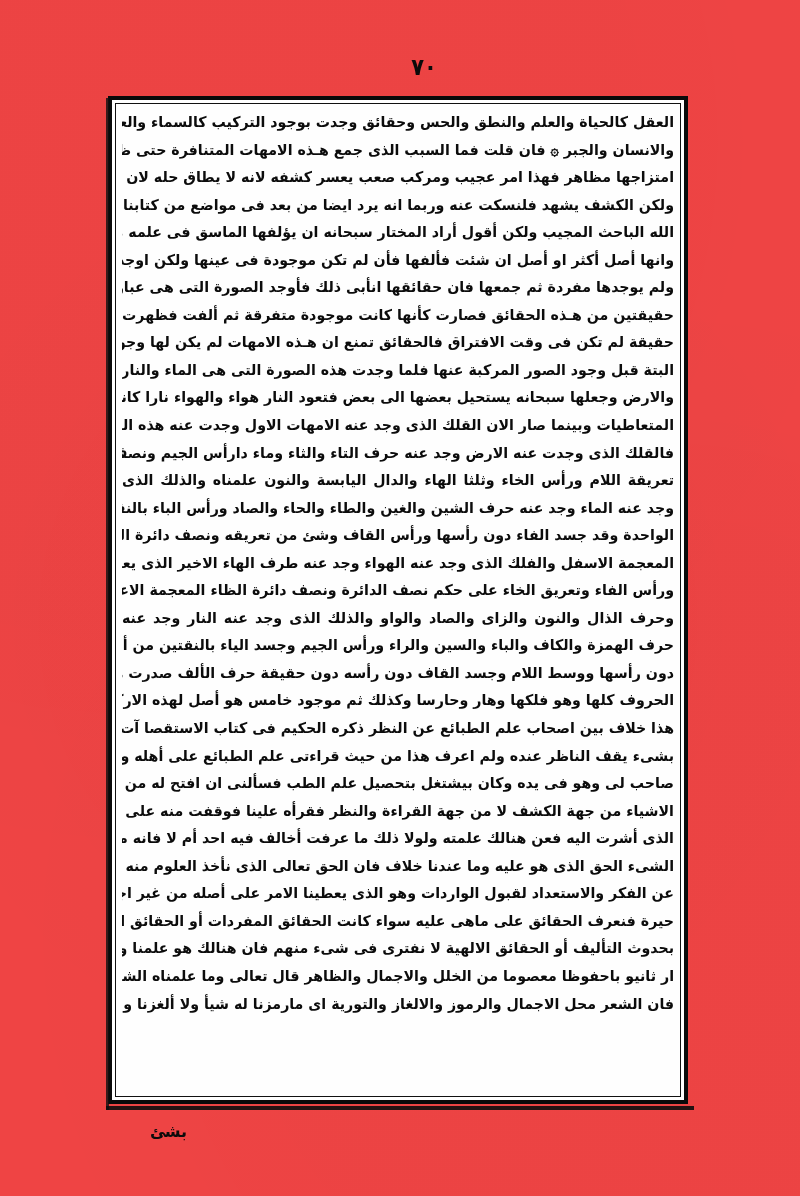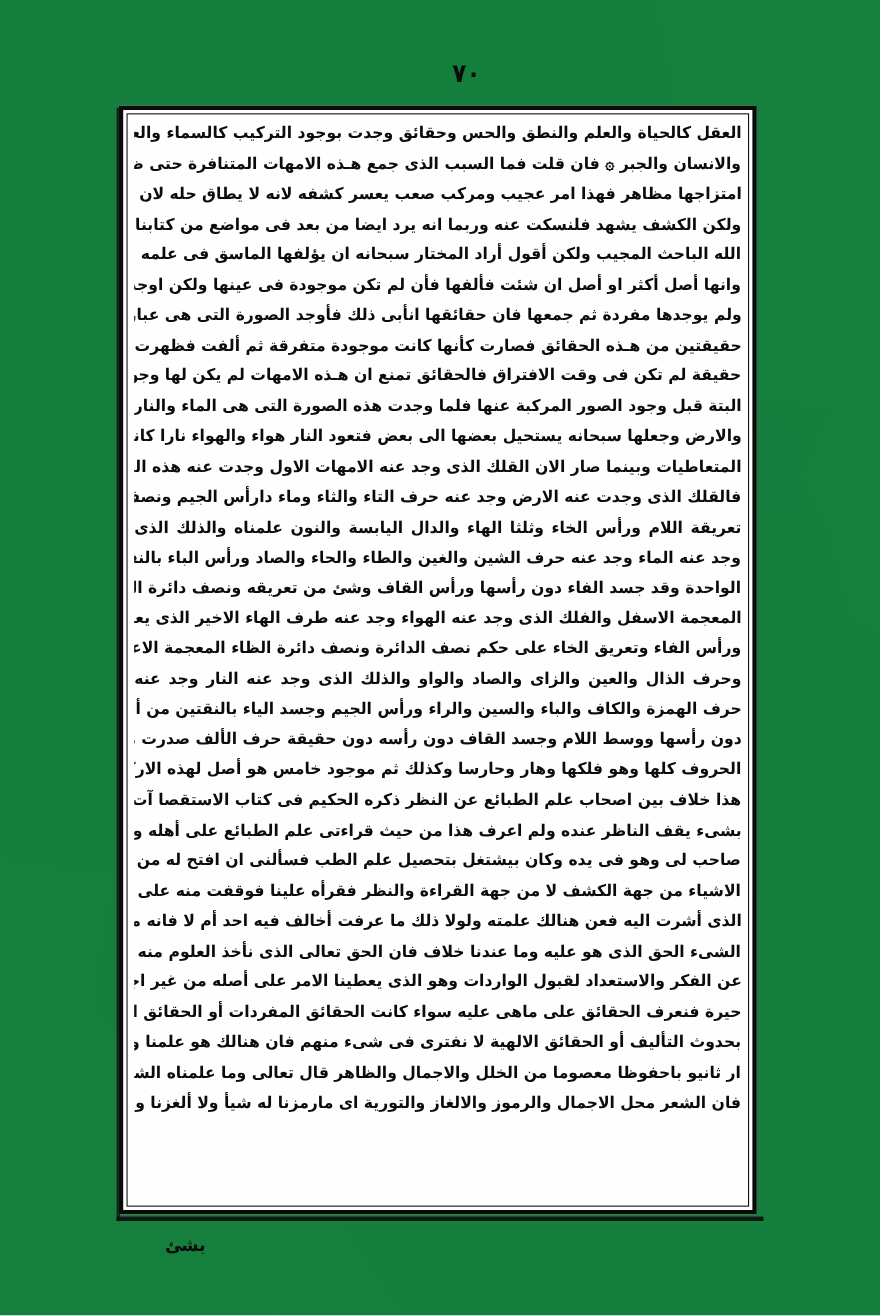--- a/index.html
+++ b/index.html
@@ -13,21 +13,21 @@
     height: 1196px;
     position: relative;
     overflow: hidden;
     font-family: "DejaVu Sans", "Liberation Sans", sans-serif;
   }
 
   
   .scan-page {
     position: absolute;
     inset: 0;
-    background: #15803d;
+    background: #ef4444;
   }
   
   .paper-grain {
     position: absolute;
     inset: 0;
     pointer-events: none;
     background:
       radial-gradient(circle at 18% 12%, rgba(0,0,0,0.012) 0 38%, rgba(0,0,0,0) 60%),
       radial-gradient(circle at 82% 78%, rgba(0,0,0,0.010) 0 34%, rgba(0,0,0,0) 58%),
       radial-gradient(circle at 46% 52%, rgba(0,0,0,0.008) 0 42%, rgba(0,0,0,0) 66%);
@@ -194,21 +194,21 @@
         <div class="line">
           <i>الواحدة وقد جسد الفاء دون رأسها ورأس القاف وشئ من تعريقه ونصف دائرة الظاء</i>
         </div>
         <div class="line">
           <i>المعجمة الاسفل والفلك الذى وجد عنه الهواء وجد عنه طرف الهاء الاخير الذى يعتد دائرتها</i>
         </div>
         <div class="line">
           <i>ورأس الفاء وتعريق الخاء على حكم نصف الدائرة ونصف دائرة الظاء المعجمة الاعلى مع قائمتـه</i>
         </div>
         <div class="line">
-          <i>وحرف الذال والعين والزاى والصاد والواو والذلك الذى وجد عنه النار وجد عنه</i>
+          <i>وحرف الذال والنون والزاى والصاد والواو والذلك الذى وجد عنه النار وجد عنه</i>
         </div>
         <div class="line">
           <i>حرف الهمزة والكاف والباء والسين والراء ورأس الجيم وجسد الياء بالنقتين من أسفل</i>
         </div>
         <div class="line">
           <i>دون رأسها ووسط اللام وجسد القاف دون رأسه دون حقيقة حرف الألف صدرت هذه</i>
         </div>
         <div class="line">
           <i>الحروف كلها وهو فلكها وهار وحارسا وكذلك ثم موجود خامس هو أصل لهذه الاركان وفى</i>
         </div>

